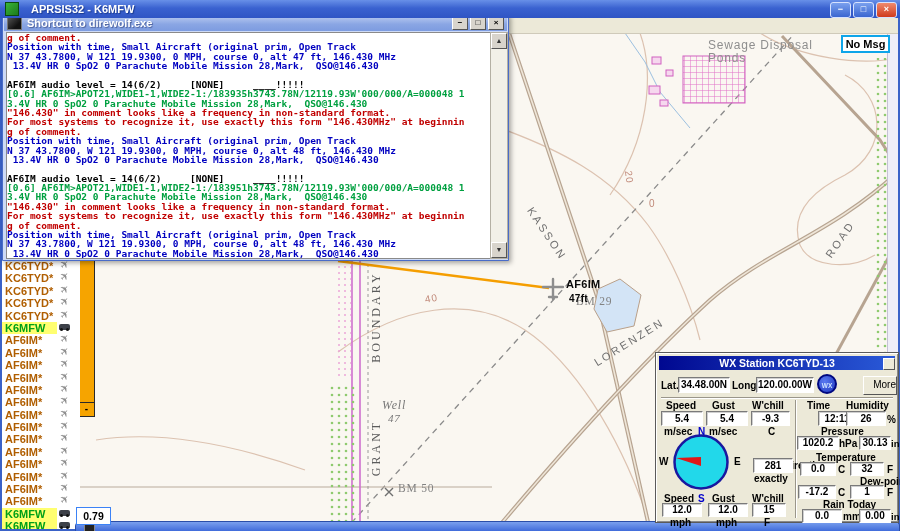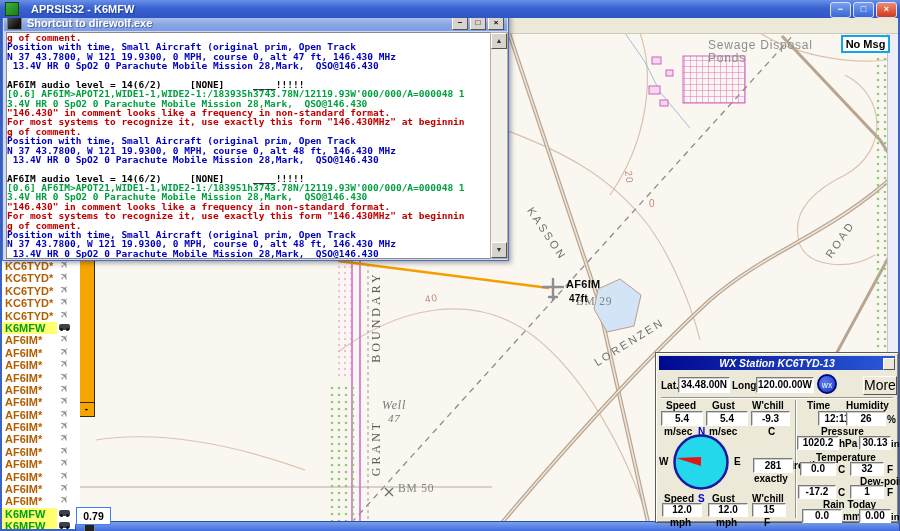--- a/index.html
+++ b/index.html
@@ -78,31 +78,31 @@
   .console-sb{position:absolute;left:487px;top:19px;width:16px;height:225px;background:#f2f0e8;
     border:1px solid #b4b0a4;}
   .sb-btn{position:absolute;left:0;width:14px;height:14px;background:#d8d4cc;color:#333;font-size:7px;
     text-align:center;line-height:14px;border:1px solid;border-color:#fff #555 #555 #fff;}
 
   
   .wx{position:absolute;left:655px;top:352px;width:242px;height:169px;background:#ece9d8;z-index:25;
     border:1px solid #5a5a5a;box-shadow:inset 1px 1px 0 #fff,inset -1px -1px 0 #8a8a8a;font-size:10px;}
   .wx-tb{position:absolute;left:3px;top:3px;width:236px;height:14px;color:#fff;font-weight:bold;
     font-size:10.5px;text-align:center;line-height:14px;
-    background:linear-gradient(90deg,#000890,#2a5ad8);font-style:italic;}
+    background:linear-gradient(90deg,#000890,#2a5ad8);}
   .wx-tb-btn{position:absolute;left:227px;top:5px;width:10px;height:10px;background:#ece9d8;
     border:1px solid;border-color:#fff #555 #555 #fff;z-index:2;}
   .wlab{position:absolute;font-weight:bold;color:#000;font-size:10px;white-space:nowrap;}
   .wlab.blue{color:#0000cc;}
   .wbox{position:absolute;background:#fff;border:1px solid;border-color:#7a7a7a #fff #fff #7a7a7a;
     box-shadow:inset 1px 1px 0 #cfcfcf;font-weight:bold;font-size:10px;text-align:center;}
   .groove-h{position:absolute;height:0;border-top:1px solid #9a968a;border-bottom:1px solid #fff;}
   .groove-v{position:absolute;width:0;border-left:1px solid #9a968a;border-right:1px solid #fff;}
   .more-btn{position:absolute;left:207px;top:23px;width:32px;height:17px;background:#ece9d8;
-    border:1px solid;border-color:#fff #555 #555 #fff;font-size:14px;text-align:left;line-height:16px;}
+    border:1px solid;border-color:#fff #555 #555 #fff;font-size:10px;text-align:right;line-height:16px;}
   .wx-sym{position:absolute;left:151px;top:21px;width:20px;height:20px;border-radius:50%;
     background:radial-gradient(circle at 35% 35%,#5a7af0,#2038c0);border:2px solid #000880;
     color:#cfe4ff;font-size:6.5px;font-weight:bold;text-align:center;line-height:19px;box-sizing:border-box;}
 
   
   .bottom-win{position:absolute;left:75px;top:521px;width:823px;height:10px;z-index:22;
     background:linear-gradient(180deg,#7aa0ee,#3a66d8);border:1px solid #2a4ea8;
     border-radius:5px 5px 0 0;}
   .bottom-win .bicon{position:absolute;left:8px;top:2px;width:9px;height:7px;background:#222;border:1px solid #888;}
 </style>

